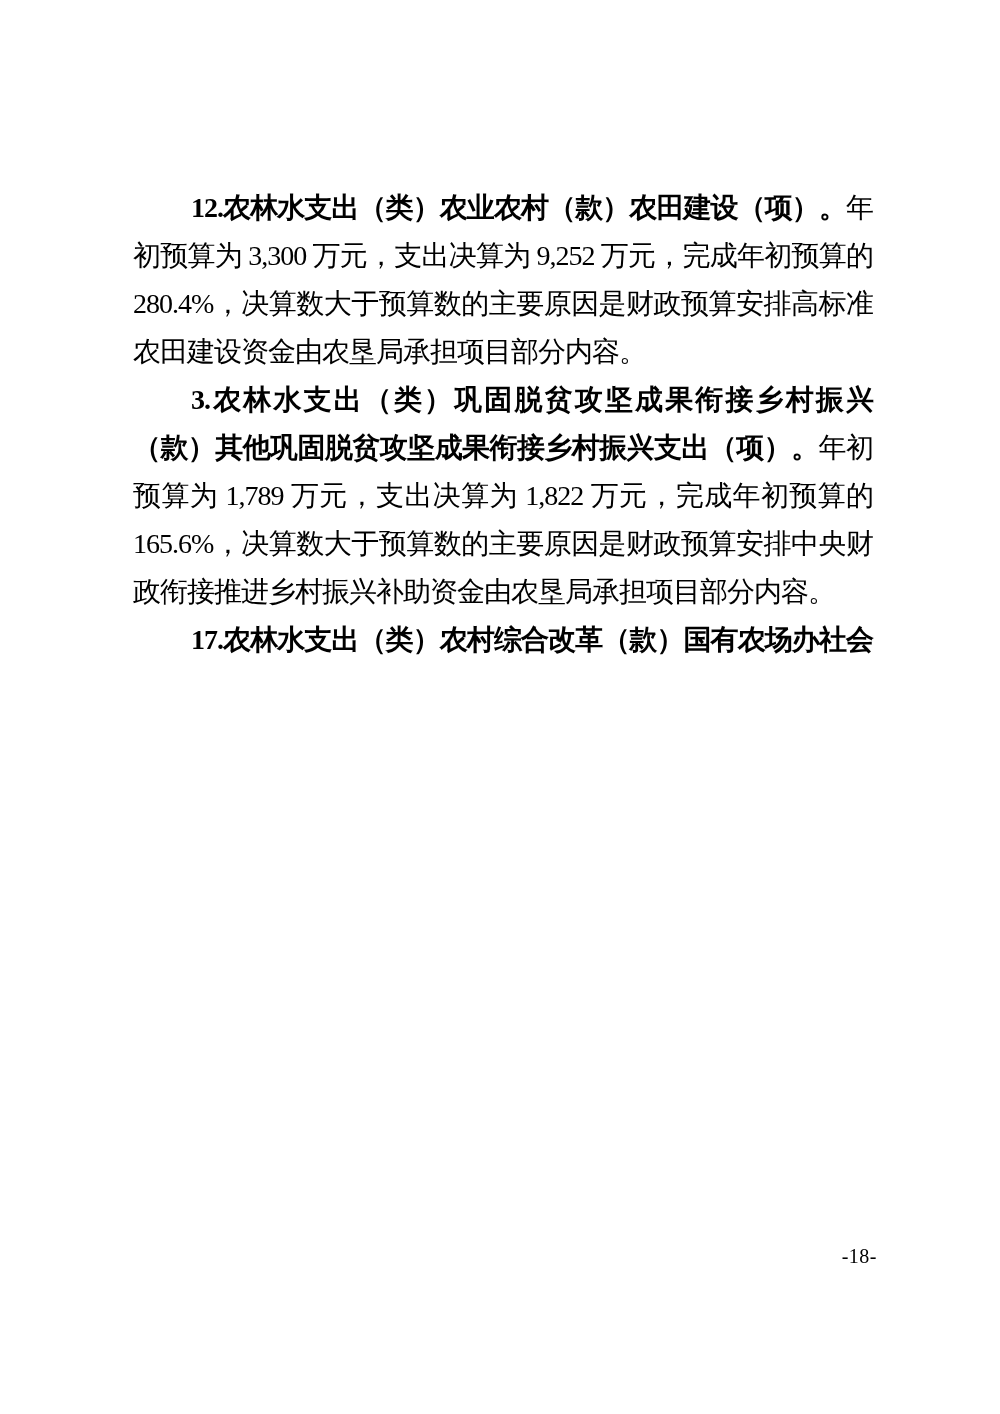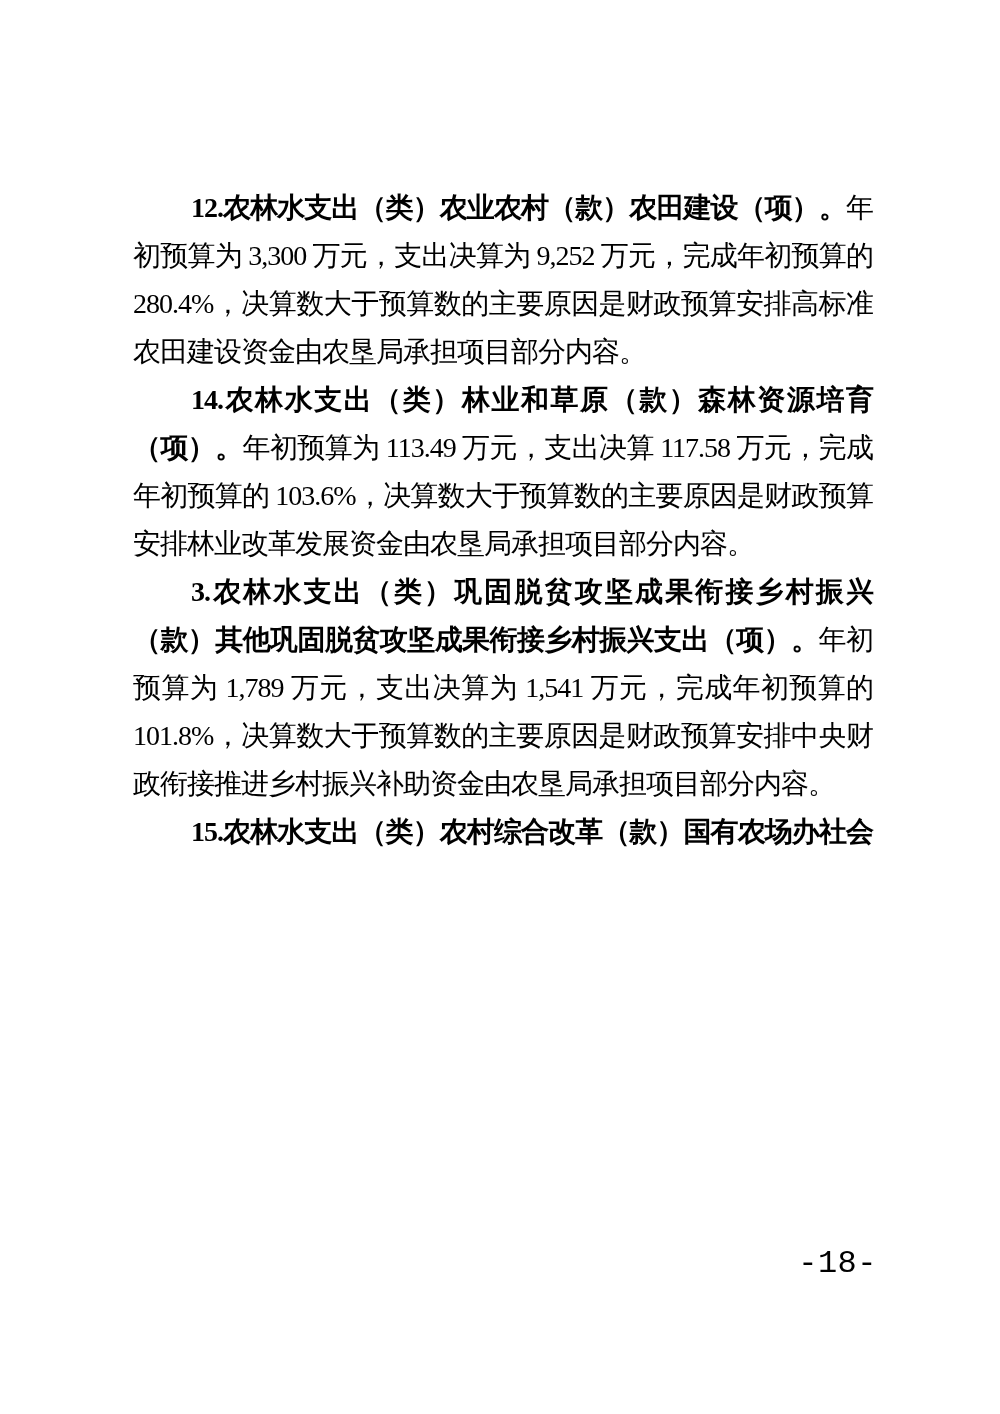--- a/index.html
+++ b/index.html
@@ -35,37 +35,36 @@
   .para .heading {
     font-weight: bold;
   }
   .para.force-justify {
     text-align-last: justify;
   }
   .page-number {
     position: absolute;
     top: 1245px;
     right: 123px;
-    font-size: 32px;
+    font-size: 20px;
     letter-spacing: 0.5px;
-    font-family: Liberation Mono, monospace;
+    font-family: Liberation Serif, serif;
   }
 </style>
 </head>
 <body>
 
 <div class="document-page">
   <div class="text-content">
 
     <p class="para"><span class="heading">12.农林水支出（类）农业农村（款）农田建设（项）。</span><span>年初预算为 3,300 万元，支出决算为 9,252 万元，完成年初预算的 280.4%，决算数大于预算数的主要原因是财政预算安排高标准农田建设资金由农垦局承担项目部分内容。</span></p>
 
 
-    <p class="para"><span class="heading">14.农林水支出（类）林业和草原（款）森林资源培育（项）。</span><span>年初预算为 113.49 万元，支出决算 117.58 万元，完成年初预算的 103.6%，决算数大于预算数的主要原因是财政预算安排林业改革发展资金由农垦局承担项目部分内容。</span></p>
 
 
-    <p class="para"><span class="heading">3.农林水支出（类）巩固脱贫攻坚成果衔接乡村振兴（款）其他巩固脱贫攻坚成果衔接乡村振兴支出（项）。</span><span>年初预算为 1,789 万元，支出决算为 1,541 万元，完成年初预算的 101.8%，决算数大于预算数的主要原因是财政预算安排中央财政衔接推进乡村振兴补助资金由农垦局承担项目部分内容。</span></p>
+    <p class="para"><span class="heading">3.农林水支出（类）巩固脱贫攻坚成果衔接乡村振兴（款）其他巩固脱贫攻坚成果衔接乡村振兴支出（项）。</span><span>年初预算为 1,789 万元，支出决算为 1,822 万元，完成年初预算的 165.6%，决算数大于预算数的主要原因是财政预算安排中央财政衔接推进乡村振兴补助资金由农垦局承担项目部分内容。</span></p>
 
-    <p class="para force-justify"><span class="heading">15.农林水支出（类）农村综合改革（款）国有农场办社会</span><span></span></p>
+    <p class="para force-justify"><span class="heading">17.农林水支出（类）农村综合改革（款）国有农场办社会</span><span></span></p>
 
   </div>
 
   <div class="page-number">-18-</div>
 </div>
 
 </body></html>

